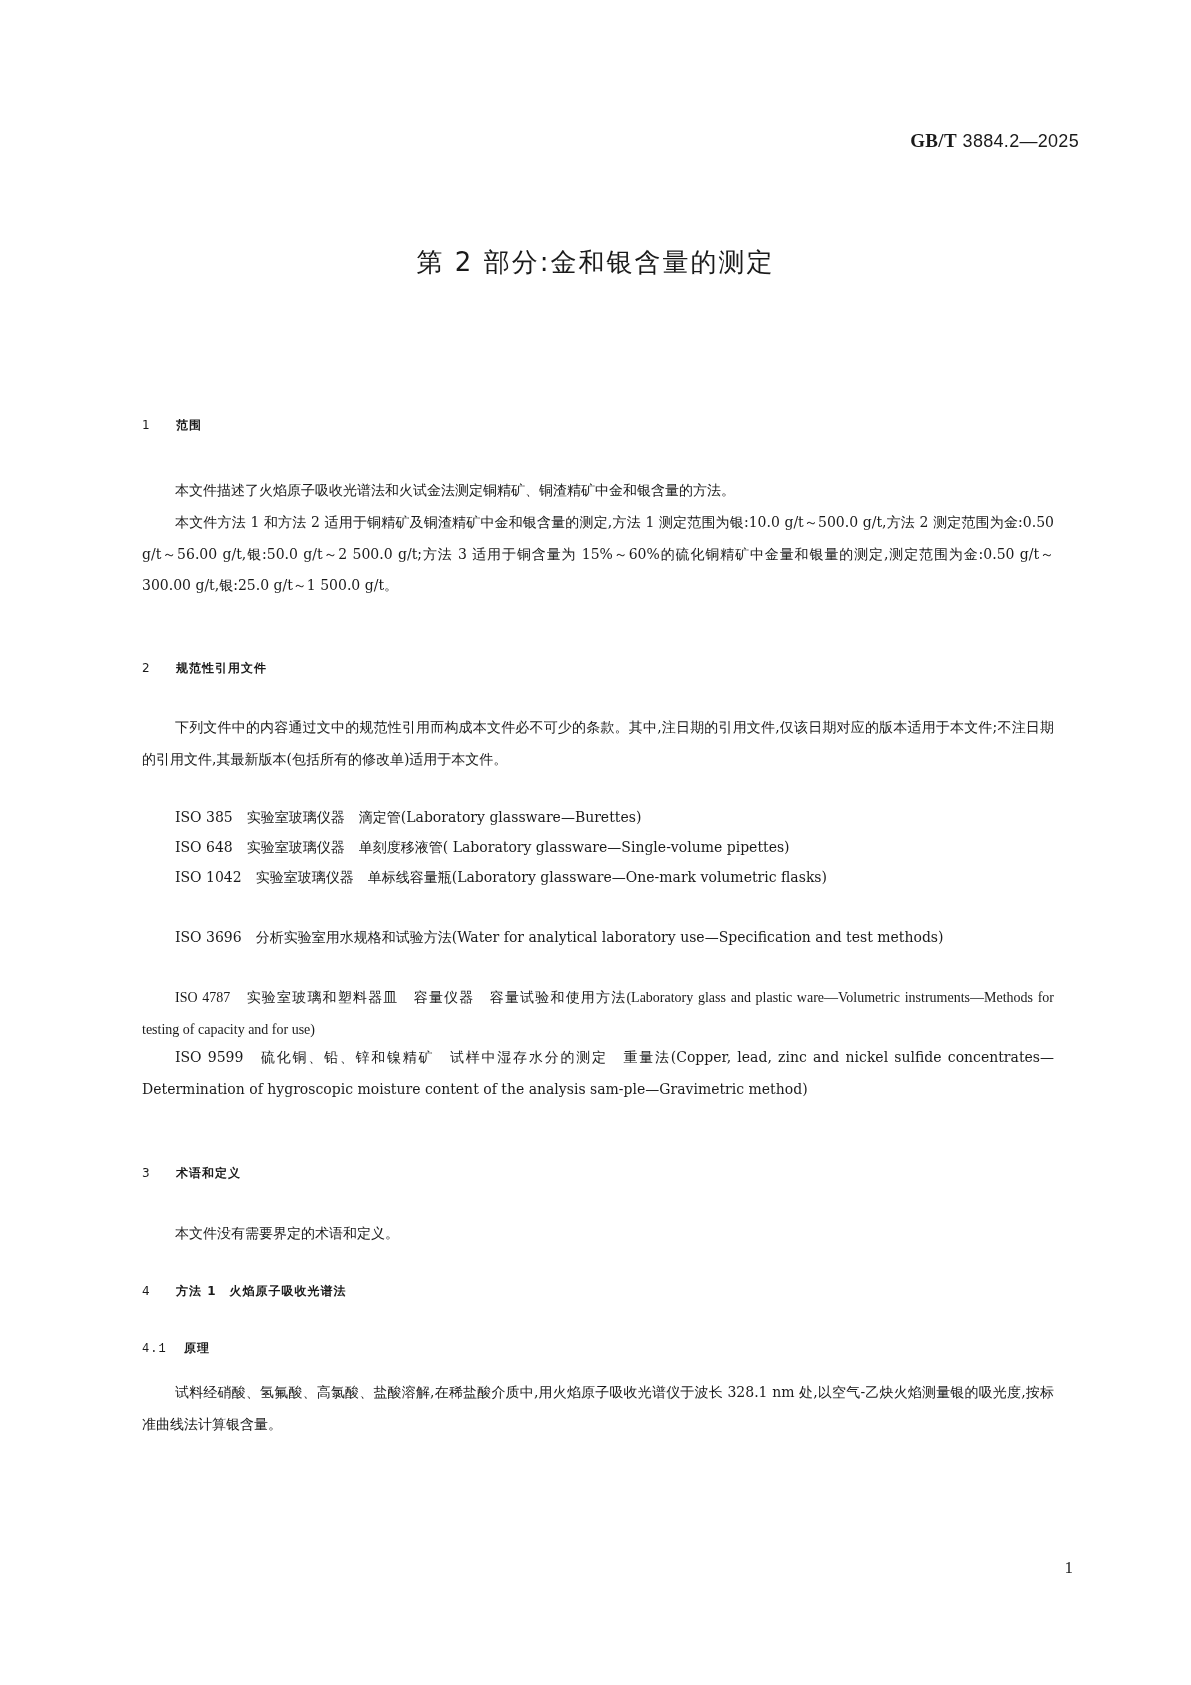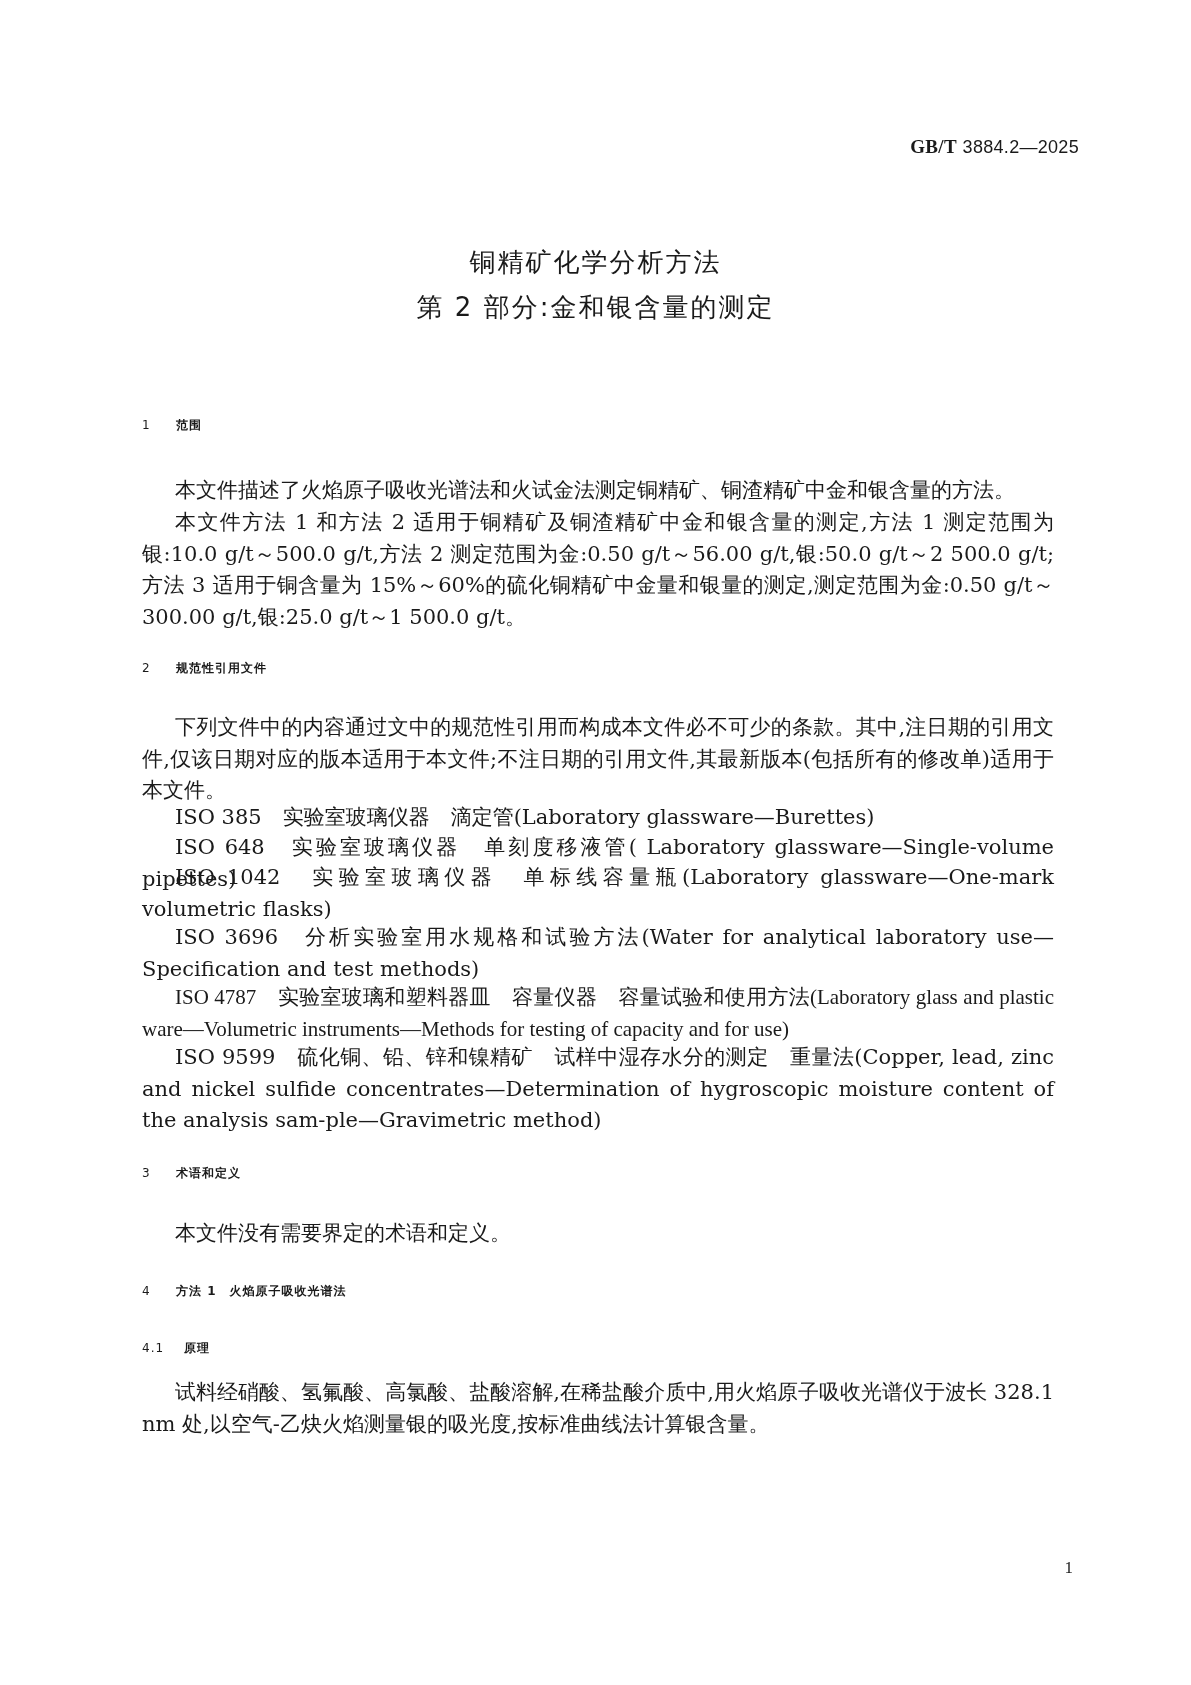--- a/index.html
+++ b/index.html
@@ -2,59 +2,58 @@
 <html><head>
   <meta charset="utf-8">
   <style>
     html, body { margin: 0; padding: 0; background: #ffffff; }
     body {
       width: 1191px; height: 1685px; position: relative; overflow: hidden;
       font-family: "DejaVu Serif", "Liberation Serif", serif;
       color: #1a1a1a;
     }
     .doc-code {
-      position: absolute; top: 136px; right: 112px;
+      position: absolute; top: 130px; right: 112px;
       font-size: 17px; letter-spacing: 0.3px;
     }
     .doc-code .gb { font-family: "Liberation Serif", serif; font-weight: bold; font-size: 19px; }
     .doc-code .num { font-family: "Liberation Sans", sans-serif; font-size: 18px; }
     .title-block {
       position: absolute; top: 240px; left: 0; width: 1191px; text-align: center;
       font-family: "DejaVu Sans", sans-serif; font-size: 26px; letter-spacing: 2px;
     }
     .title-block div { height: 45px; line-height: 45px; }
     .content { position: absolute; left: 142px; width: 912px; top: 0; }
     .h1 {
       position: absolute; left: 0;
       font-family: "DejaVu Sans", sans-serif; font-size: 12px; font-weight: bold; letter-spacing: 1px;
     }
     .h1 .no { display: inline-block; width: 34px; font-weight: normal; }
     .h2 .no { width: 42px; }
     .p {
       position: absolute; left: 0; width: 912px;
-      font-size: 21px; line-height: 31.5px; text-align: justify;
+      font-size: 14px; line-height: 31.5px; text-align: justify;
       text-align-last: left;
     }
     .indent { text-indent: 33px; }
     .ref { text-indent: 33px; }
     .page-num {
       position: absolute; top: 1558px; right: 118px;
       font-family: "Liberation Serif", serif; font-size: 17px;
     }
   </style>
 </head>
 <body>
 
 <div class="doc-code">
   <span class="gb">GB/T</span>
   <span class="num">3884.2—2025</span>
 </div>
 
 <div class="title-block">
-  <div>铜精矿化学分析方法</div>
   <div>第 2 部分:金和银含量的测定</div>
 </div>
 
 <div class="content">
 
   <div class="h1" style="top:417px;">
     <span class="no">1</span><span>范围</span>
   </div>
   <div class="p indent" style="top:475px;">本文件描述了火焰原子吸收光谱法和火试金法测定铜精矿、铜渣精矿中金和银含量的方法。</div>
   <div class="p indent" style="top:507px;">本文件方法 1 和方法 2 适用于铜精矿及铜渣精矿中金和银含量的测定,方法 1 测定范围为银:10.0 g/t～500.0 g/t,方法 2 测定范围为金:0.50 g/t～56.00 g/t,银:50.0 g/t～2 500.0 g/t;方法 3 适用于铜含量为 15%～60%的硫化铜精矿中金量和银量的测定,测定范围为金:0.50 g/t～300.00 g/t,银:25.0 g/t～1 500.0 g/t。</div>
@@ -71,19 +70,19 @@
   <div class="p ref" style="top:1042px;">ISO 9599　硫化铜、铅、锌和镍精矿　试样中湿存水分的测定　重量法(Copper, lead, zinc and nickel sulfide concentrates—Determination of hygroscopic moisture content of the analysis sam-ple—Gravimetric method)</div>
 
   <div class="h1" style="top:1165px;">
     <span class="no">3</span><span>术语和定义</span>
   </div>
   <div class="p indent" style="top:1218px;">本文件没有需要界定的术语和定义。</div>
 
   <div class="h1" style="top:1283px;">
     <span class="no">4</span><span>方法 1　火焰原子吸收光谱法</span>
   </div>
-  <div class="h1 h2" style="top:1340px;">
+  <div class="h1 h2" style="top:1340px;font-family:Liberation Mono, monospace;">
     <span class="no">4.1</span><span>原理</span>
   </div>
   <div class="p indent" style="top:1377px;">试料经硝酸、氢氟酸、高氯酸、盐酸溶解,在稀盐酸介质中,用火焰原子吸收光谱仪于波长 328.1 nm 处,以空气-乙炔火焰测量银的吸光度,按标准曲线法计算银含量。</div>
 </div>
 
 <div class="page-num">1</div>
 
 </body></html>

